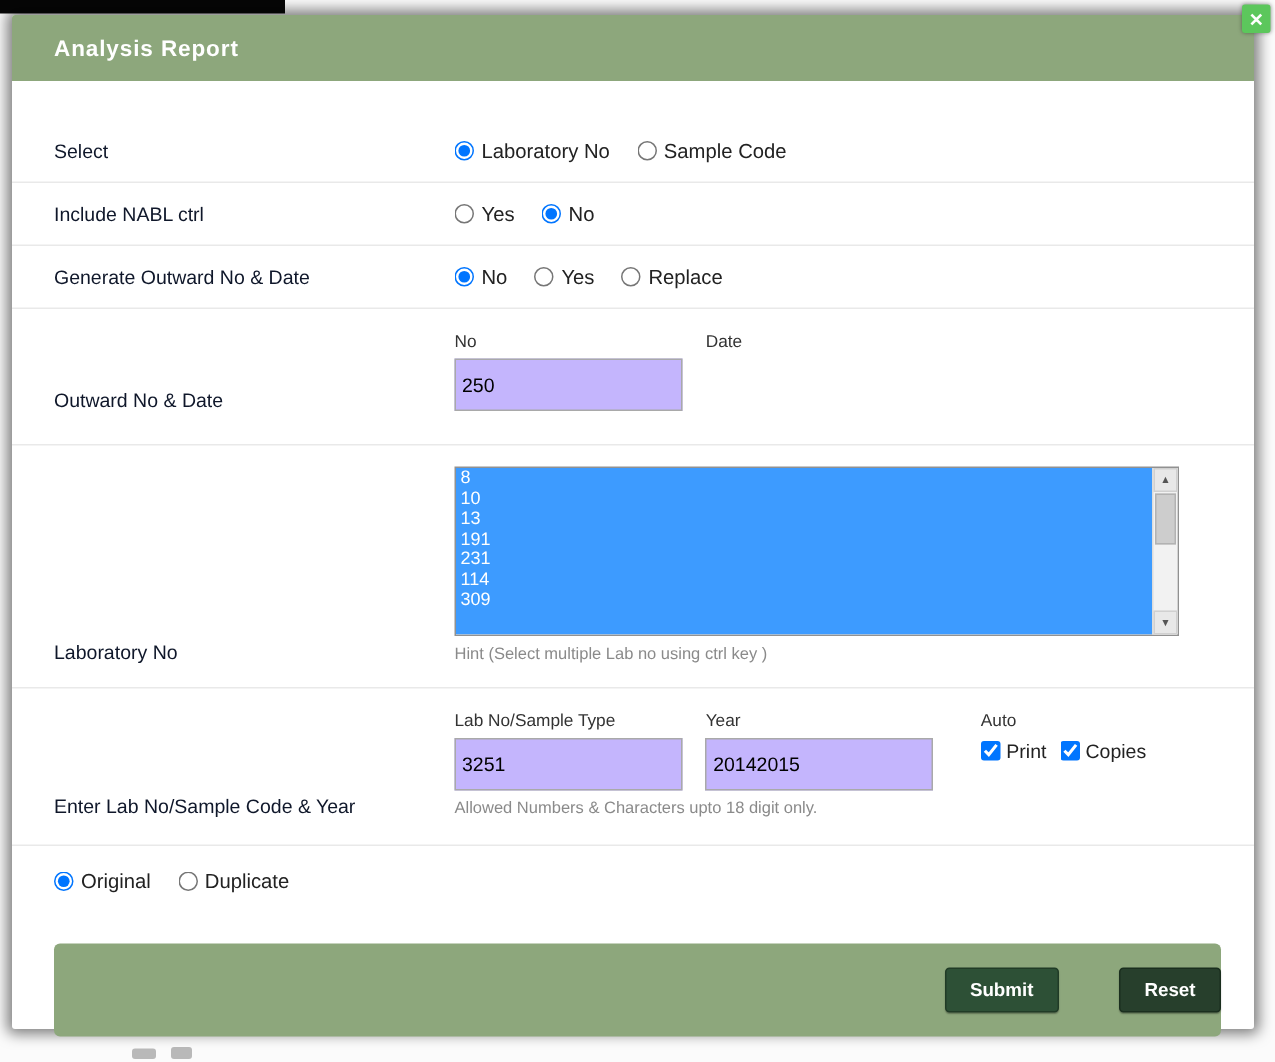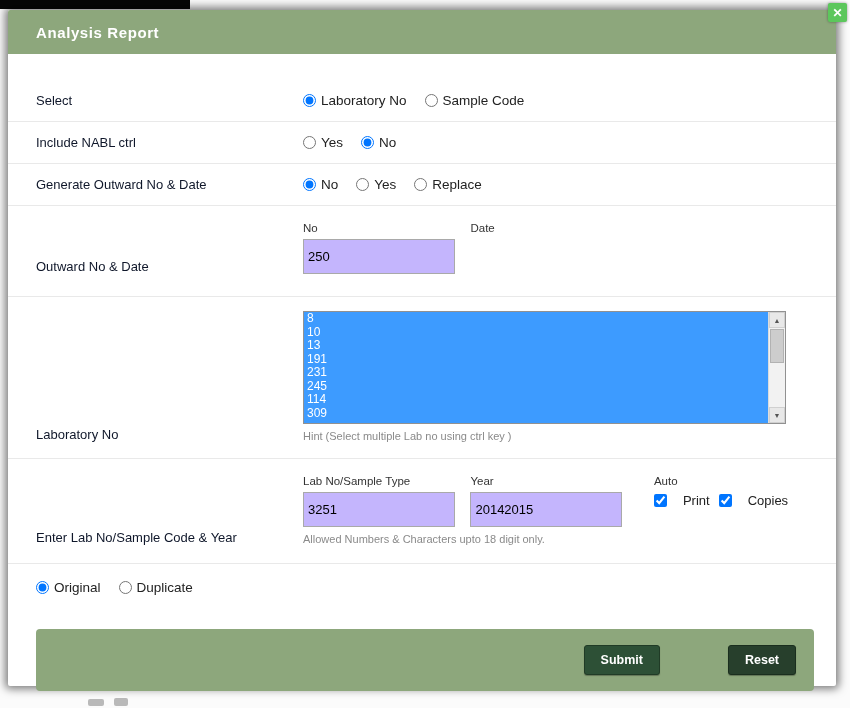--- a/index.html
+++ b/index.html
@@ -59,21 +59,21 @@
 
   .field { display: inline-block; vertical-align: top; margin-right: 11px; }
   .field-label { font-size: 11.5px; color: #333; margin-bottom: 5px; }
   .text-input {
     width: 152px; height: 35px; border: 1px solid #a9a9a9;
     font-size: 13px; padding: 2px 4px; font-family: inherit; background: #c4b5fd;
   }
 
   .auto-block { display: inline-block; vertical-align: top; margin-left: 16px; }
   .checkbox-row { display: flex; align-items: center; margin-top: 6px; font-size: 13px; }
-  .checkbox-row label { display: flex; align-items: center; gap: 16px; cursor: pointer; }
+  .checkbox-row label { display: flex; align-items: center; gap: 4px; cursor: pointer; }
   .checkbox-row .gap { width: 9px; }
 
   .hint { color: #8a8a8a; font-size: 11px; margin-top: 6px; }
 
   .listbox {
     position: relative; width: 483px; height: 113px;
     border: 1px solid #919191; background: #fff; overflow: hidden;
   }
   .listbox-items {
     position: absolute; left: 0; top: 0; right: 17px; bottom: 0;
@@ -93,21 +93,21 @@
   .scroll-up { top: 0; }
   .scroll-down { bottom: 0; }
   .scroll-thumb {
     position: absolute; top: 17px; left: 1px; right: 1px; height: 34px;
     background: #cdcdcd; border: 1px solid #b2b2b2; cursor: grab;
   }
 
   .modal-footer {
     margin: 14px 22px 0 28px; height: 62px; background: #8da77c;
     border-radius: 4px; display: flex; align-items: center;
-    justify-content: flex-end; padding-right: 18px; gap: 28px;
+    justify-content: flex-end; gap: 0;
   }
   .btn {
     color: #fff; border-radius: 3px; font-size: 12.5px; font-weight: bold;
     padding: 7px 16px; cursor: pointer; font-family: inherit;
     box-shadow: 0 1px 1px rgba(0,0,0,0.3);
   }
   .btn-submit { background: #2d5036; border: 1px solid #203b26; }
   .btn-reset  { background: #273f2c; border: 1px solid #1a2e1e; margin-left: 40px; }
 </style>
 </head>
@@ -189,21 +189,20 @@
     <div class="form-row top-align row-labno">
       <div class="row-label">Laboratory No</div>
       <div class="row-control">
         <div class="listbox">
           <div class="listbox-items">
               <div class="listbox-item">8</div>
               <div class="listbox-item">10</div>
               <div class="listbox-item">13</div>
               <div class="listbox-item">191</div>
               <div class="listbox-item">231</div>
-              <div class="listbox-item">245</div>
               <div class="listbox-item">114</div>
               <div class="listbox-item">309</div>
             </div>
           <div class="listbox-scrollbar">
             <div class="scroll-arrow scroll-up">▲</div>
             <div class="scroll-thumb"></div>
             <div class="scroll-arrow scroll-down">▼</div>
           </div>
         </div>
         <div class="hint">Hint (Select multiple Lab no using ctrl key )</div>

